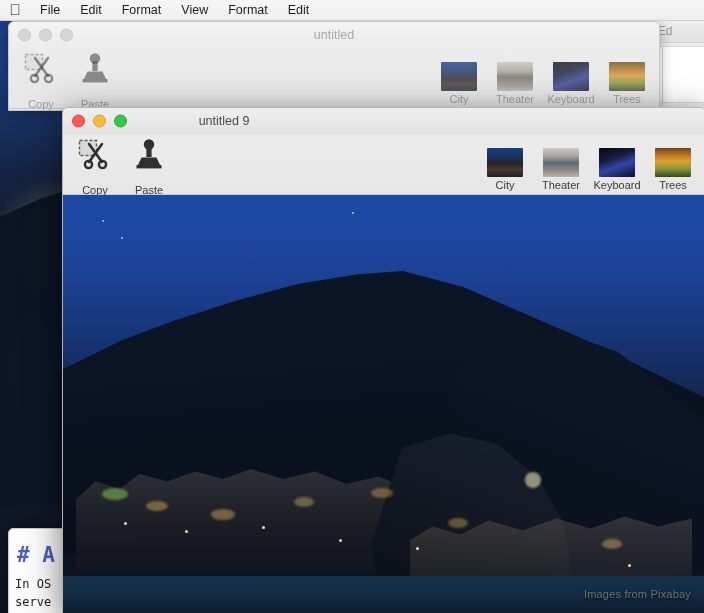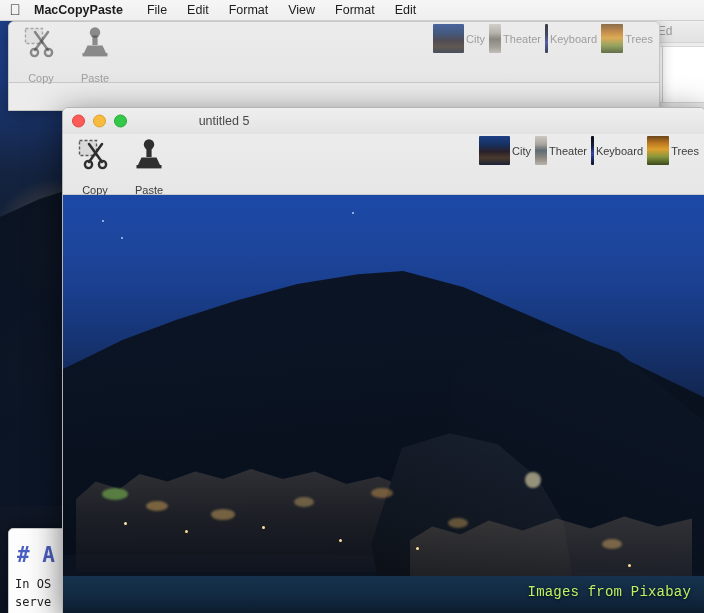--- a/index.html
+++ b/index.html
@@ -83,21 +83,21 @@
     border-bottom:1px solid #c8c8c8;}
   .tool-left{position:absolute;left:8px;top:2px;display:flex;gap:6px;}
   .tool-btn{width:48px;display:flex;flex-direction:column;align-items:center;gap:14px;}
   .tool-ico{height:34px;display:flex;align-items:flex-end;justify-content:center;}
   .tool-lbl{font-size:11px;line-height:12px;}
   .win.active .tool-lbl{color:#3c3c3c;}
   .win.inactive .tool-lbl{color:#9e9e9e;}
   .win.inactive .tool-ico svg *{opacity:.55;}
 
   .tool-right{position:absolute;right:6px;top:2px;display:flex;gap:4px;}
-  .thumb-btn{width:52px;display:flex;flex-direction:row;align-items:center;gap:2px;}
+  .thumb-btn{width:52px;display:flex;flex-direction:column;align-items:center;gap:2px;margin-top:12px;}
   .thumb{width:36px;height:29px;border-radius:1px;background-size:cover;}
   .thumb-lbl{font-size:11px;line-height:12px;white-space:nowrap;}
   .win.active .thumb-lbl{color:#3c3c3c;}
   .win.inactive .thumb-lbl{color:#9e9e9e;}
   .win.inactive .thumb{opacity:.78;}
 
   .canvas{position:relative;overflow:hidden;background:#0b1220;}
 
   
   .photo{position:absolute;inset:0;overflow:hidden;}
@@ -122,22 +122,22 @@
   .village2{position:absolute;right:2%;top:70%;width:44%;height:24%;
     background:linear-gradient(180deg,rgba(132,118,104,.40) 0%,rgba(58,52,50,.30) 100%);
     clip-path:polygon(0% 52%,8% 38%,18% 46%,28% 32%,40% 42%,52% 30%,64% 40%,
       76% 28%,88% 38%,100% 30%,100% 100%,0% 100%);}
   .sea{position:absolute;left:0;bottom:0;width:100%;height:9%;
     background:linear-gradient(180deg,#16324e 0%,#122a42 50%,#0c1c2e 100%);}
   .lights-layer{position:absolute;inset:0;}
   .lamp{position:absolute;border-radius:50%;}
   .glow{position:absolute;border-radius:50%;filter:blur(1px);}
 
-  .watermark{position:absolute;right:14px;bottom:14px;font-size:14px;color:#bef264;
-    text-shadow:0 1px 3px rgba(0,0,0,.85);letter-spacing:.2px;font-family:Liberation Mono, monospace;}
+  .watermark{position:absolute;right:14px;bottom:14px;font-size:11px;color:#737373;
+    text-shadow:0 1px 3px rgba(0,0,0,.85);letter-spacing:.2px;}
 </style>
 </head>
 <body>
 
 <div class="root">
 
   <div class="desktop">
     <div class="desk-photo">
       <div class="desk-hill"></div>
     </div>
@@ -151,20 +151,28 @@
     </div>
   </div>
 
   <div class="editor-win2">
     <div class="md-head"># A</div>
     <div class="md-line" style="top:48px">In OS</div>
     <div class="md-line" style="top:66px">serve</div>
   </div>
 
   <div class="win inactive" style="left:8px;top:21px;width:650px;height:88px;z-index:20">
+    <div class="titlebar">
+      <div class="lights">
+        <span class="light l-close"></span>
+        <span class="light l-min"></span>
+        <span class="light l-max"></span>
+      </div>
+      <div class="wtitle">untitled</div>
+    </div>
     <div class="toolbar">
       <div class="tool-left">
         <div class="tool-btn">
           <div class="tool-ico">
             <svg width="34" height="32" viewBox="0 0 34 32">
               <rect x="1.5" y="2.5" width="17" height="15" fill="#d9d9d9" stroke="#6e6e6e" stroke-width="1.4" stroke-dasharray="3 2"></rect>
               <path d="M11 6 L24 24" stroke="#3b3b3b" stroke-width="2.6" fill="none" stroke-linecap="round"></path>
               <path d="M24 6 L11 24" stroke="#3b3b3b" stroke-width="2.6" fill="none" stroke-linecap="round"></path>
               <circle cx="10.5" cy="26.5" r="3.6" fill="none" stroke="#3b3b3b" stroke-width="2.4"></circle>
               <circle cx="24.5" cy="26.5" r="3.6" fill="none" stroke="#3b3b3b" stroke-width="2.4"></circle>
@@ -205,21 +213,21 @@
     </div>
   </div>
 
   <div class="win active" style="left:62px;top:107px;width:642px;height:506px;z-index:40">
     <div class="titlebar">
       <div class="lights">
         <span class="light l-close"></span>
         <span class="light l-min"></span>
         <span class="light l-max"></span>
       </div>
-      <div class="wtitle" style="padding-right:320px">untitled 5</div>
+      <div class="wtitle" style="padding-right:320px">untitled 9</div>
     </div>
 
     <div class="toolbar">
       <div class="tool-left">
         <div class="tool-btn">
           <div class="tool-ico">
             <svg width="34" height="32" viewBox="0 0 34 32">
               <rect x="1.5" y="2.5" width="17" height="15" fill="#d9d9d9" stroke="#5a5a5a" stroke-width="1.4" stroke-dasharray="3 2"></rect>
               <path d="M11 6 L24 24" stroke="#2f2f2f" stroke-width="2.6" fill="none" stroke-linecap="round"></path>
               <path d="M24 6 L11 24" stroke="#2f2f2f" stroke-width="2.6" fill="none" stroke-linecap="round"></path>
@@ -293,21 +301,20 @@
           <span class="lamp" style="left:88%;top:88%;width:3px;height:3px;background:#ffdc98"></span>
         </div>
 
         <div class="watermark">Images from Pixabay</div>
       </div>
     </div>
   </div>
 
   <div class="menubar">
     <div class="apple"></div>
-    <div class="menu-item app">MacCopyPaste</div>
     <div class="menu-item">File</div>
     <div class="menu-item">Edit</div>
     <div class="menu-item">Format</div>
     <div class="menu-item">View</div>
     <div class="menu-item">Format</div>
     <div class="menu-item">Edit</div>
     <div class="menu-right"></div>
   </div>
 
 </div>

